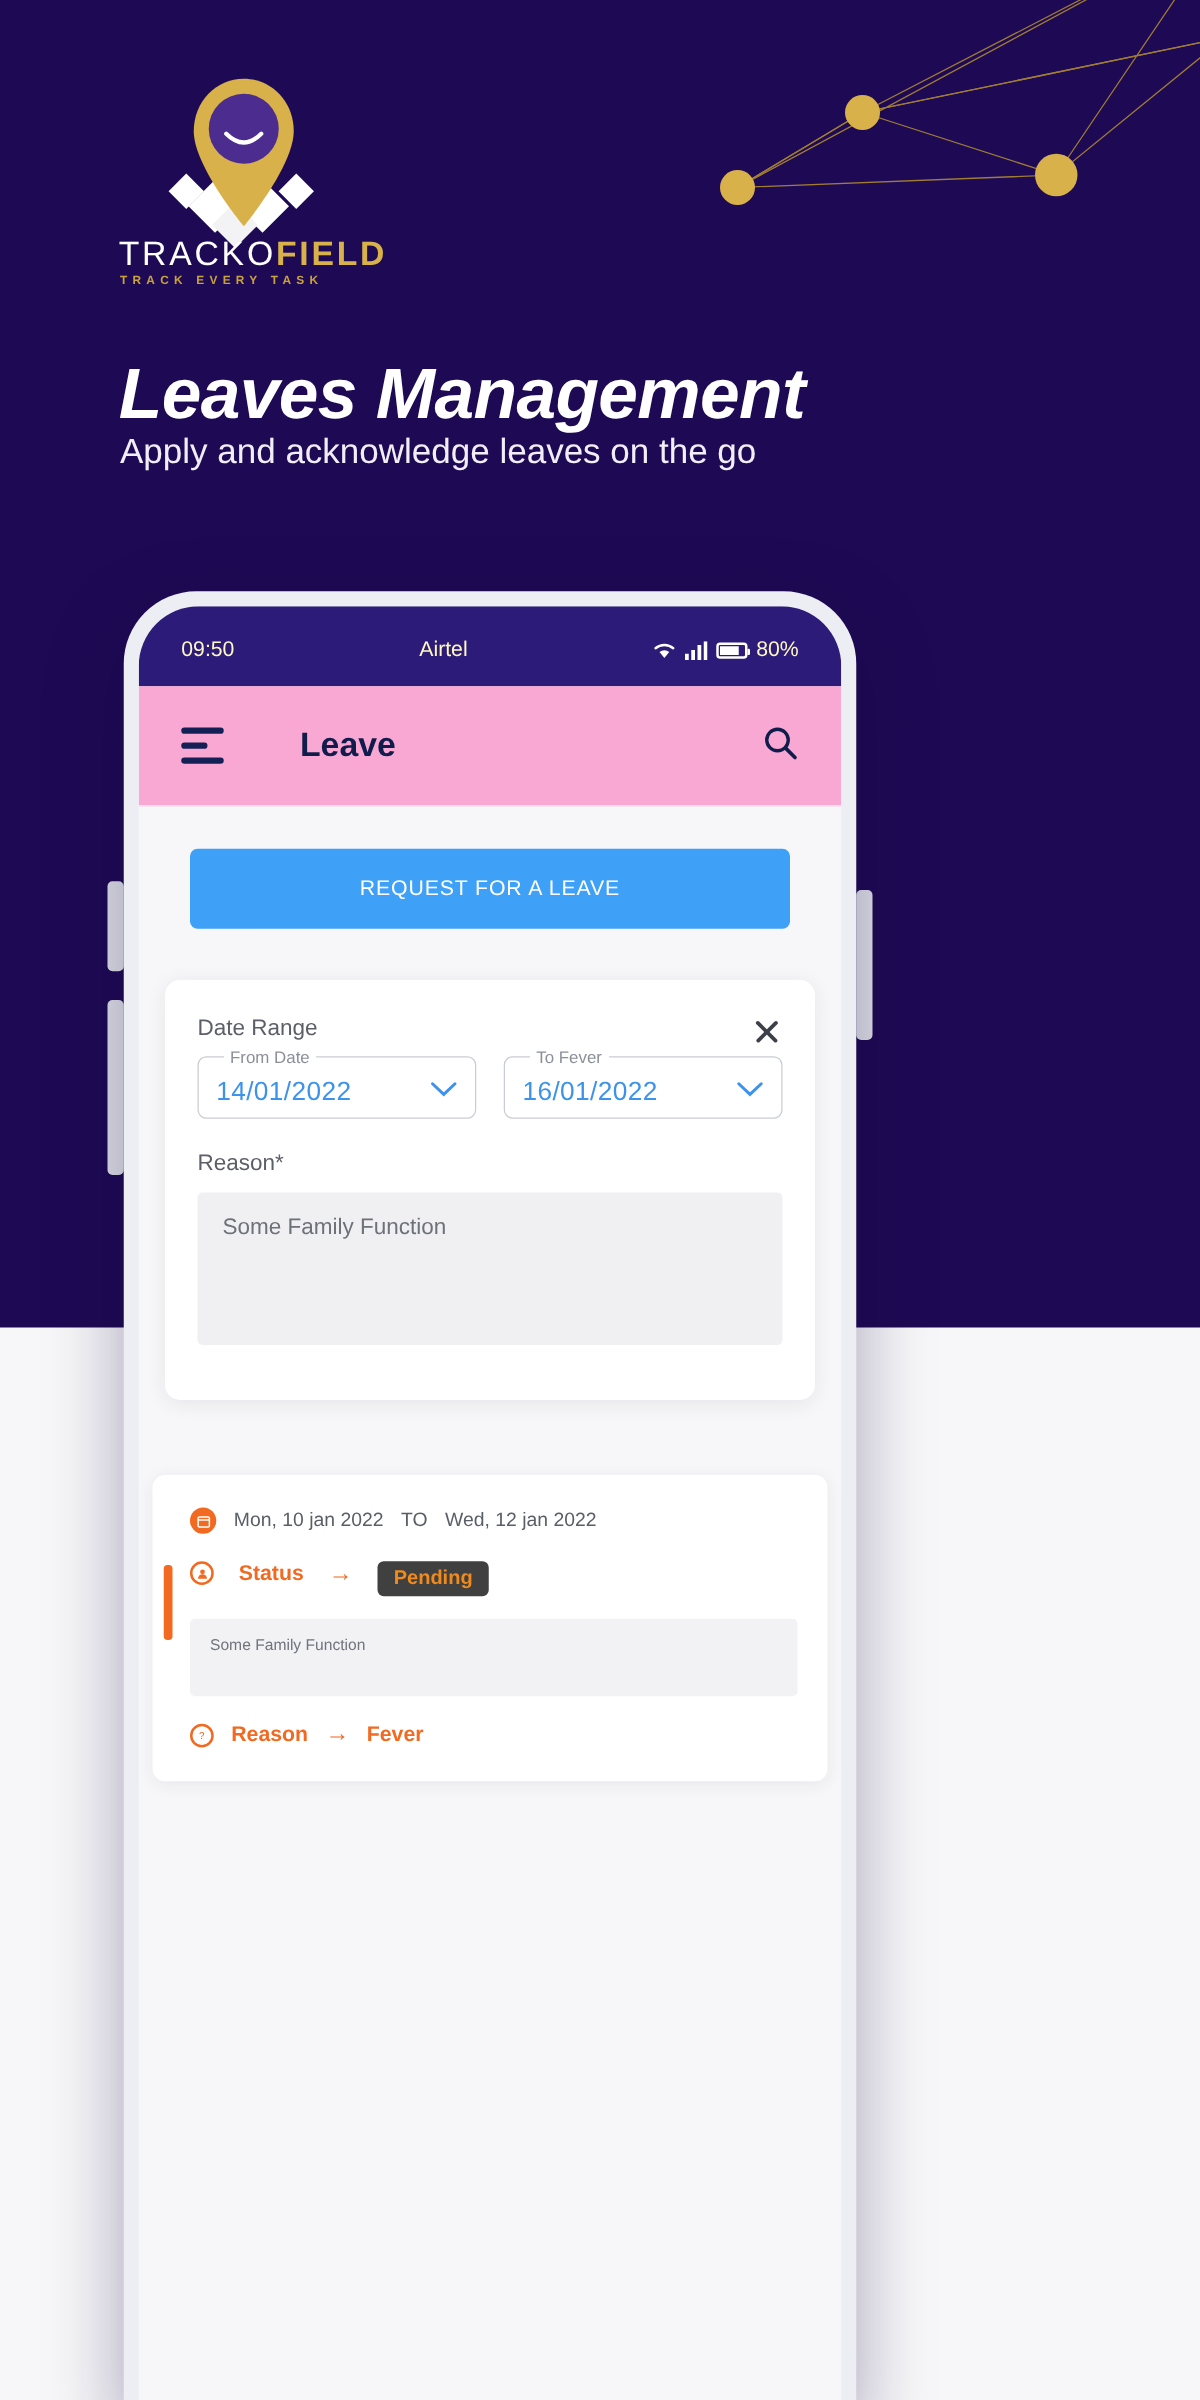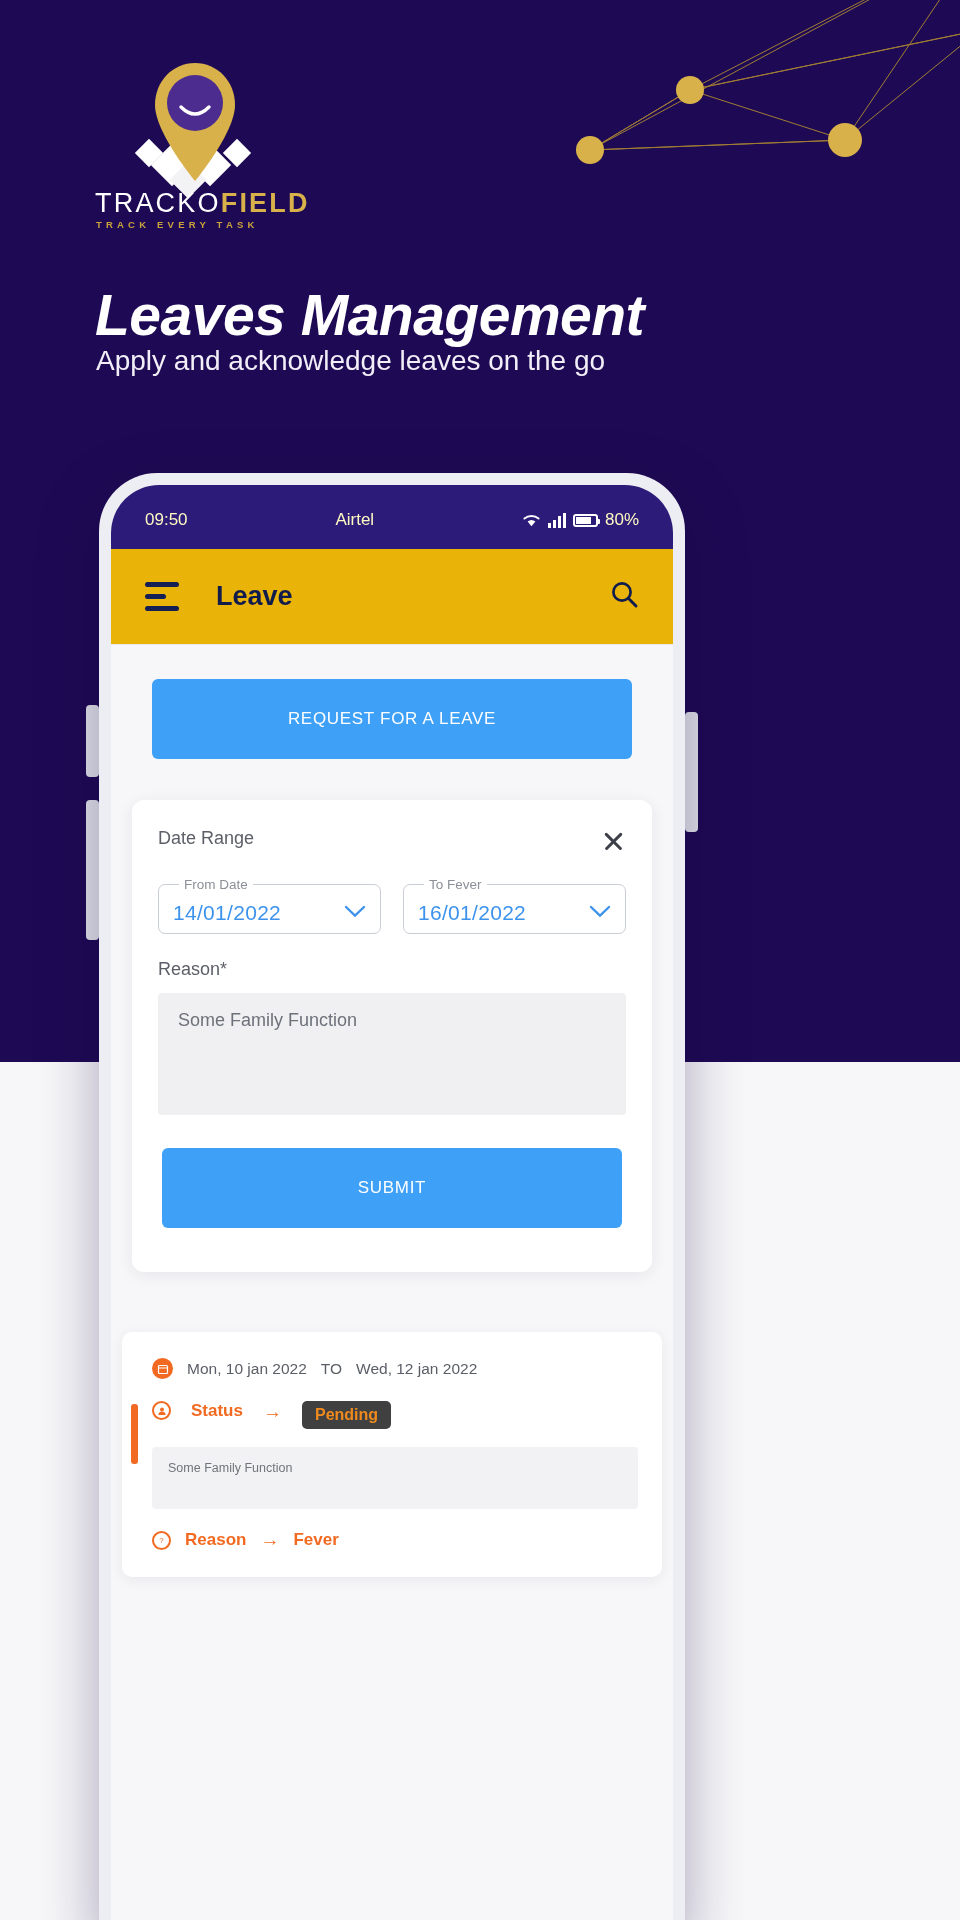--- a/index.html
+++ b/index.html
@@ -85,41 +85,42 @@
     position:relative; display:inline-block;
   }
   .batt:after{
     content:""; position:absolute; right:-4px; top:3px;
     width:2px; height:5px; background:#fff; border-radius:0 1px 1px 0;
   }
   .batt i{ position:absolute; left:1px; top:1px; bottom:1px; width:70%; background:#fff; display:block; }
 
   
   .appbar{
-    height:96px; background:#eab308;
+    height:96px; background:#f9a8d4;
     display:flex; align-items:center; padding:0 34px;
     border-bottom:1px solid #e8e8ee;
+    gap:24px;
   }
   .burger{ width:34px; display:flex; flex-direction:column; gap:7px; cursor:pointer; }
   .burger span{ height:5px; border-radius:3px; background:#142055; display:block; }
   .burger span:nth-child(1){ width:34px; }
   .burger span:nth-child(2){ width:21px; }
   .burger span:nth-child(3){ width:34px; }
   .appbar-title{
     margin-left:37px; font-size:27px; font-weight:700; color:#101c4c;
   }
   .search-ic{ margin-left:auto; }
 
   
   .content{ padding:0 0 20px 0; }
 
   .btn-primary{
     display:block; background:#3fa0f7; color:#fff; border:0;
     font-size:17px; letter-spacing:.7px; font-weight:400;
-    border-radius:6px; width:100%; height:80px; cursor:pointer;
+    border-radius:6px; width:100%; height:64px; cursor:pointer;
     font-family:"Liberation Sans", sans-serif;
   }
   .req-wrap{ padding:34px 41px 0 41px; }
 
   .card{
     margin:41px 21px 0 21px; background:#fff; border-radius:12px;
     box-shadow:0 3px 16px rgba(40,40,80,.08);
     padding:28px 26px 44px 26px; position:relative;
   }
   .card-hd{ display:flex; align-items:flex-start; }
@@ -128,21 +129,21 @@
     margin-left:auto; width:26px; height:26px; cursor:pointer;
     position:relative;
   }
   .close-x:before,.close-x:after{
     content:""; position:absolute; left:2px; top:12px; width:23px; height:2.5px;
     background:#3d4049; border-radius:2px;
   }
   .close-x:before{ transform:rotate(45deg); }
   .close-x:after{ transform:rotate(-45deg); }
 
-  .dates{ display:flex; gap:22px; margin-top:23px; }
+  .dates{ display:flex; gap:22px; }
   .field{
     flex:1; position:relative; border:1.3px solid #c9cdd4; border-radius:7px;
     height:57px; display:flex; align-items:center; padding:0 14px;
   }
   .field legend{
     font-size:13.5px; color:#8b8f98; padding:0 5px; margin-left:6px;
   }
   .field .val{ font-size:21px; color:#3d93ec; letter-spacing:.3px; }
   .chev{ margin-left:auto; }
 
@@ -299,23 +300,20 @@
               <svg width="22" height="13" viewBox="0 0 22 13">
                   <path d="M2 2 L11 10.5 L20 2" stroke="#3d93ec" stroke-width="2.4" fill="none" stroke-linecap="round"></path>
                 </svg>
             </span>
           </fieldset>
         </div>
 
         <div class="lbl reason-lbl">Reason*</div>
         <div class="textarea">Some Family Function</div>
 
-        <div class="submit-wrap">
-          <button class="btn-primary">SUBMIT</button>
-        </div>
       </div>
 
       <div class="hcard">
         <div class="hbar"></div>
 
         <div class="hrow1">
           <span class="dot-ic">
             <svg width="12" height="12" viewBox="0 0 12 12">
                 <rect x="1.5" y="2.5" width="9" height="8" rx="1" stroke="#fff" stroke-width="1.2" fill="none"></rect>
                 <line x1="1.5" y1="5" x2="10.5" y2="5" stroke="#fff" stroke-width="1.2"></line>

